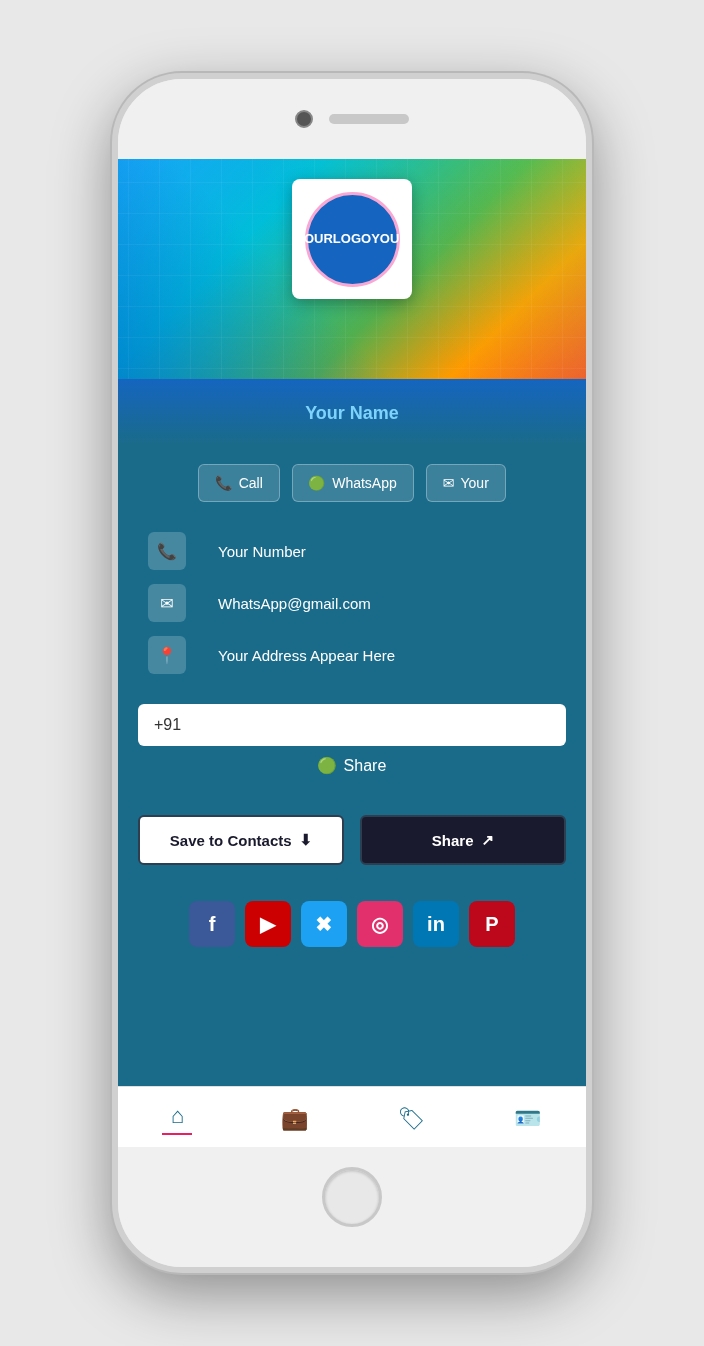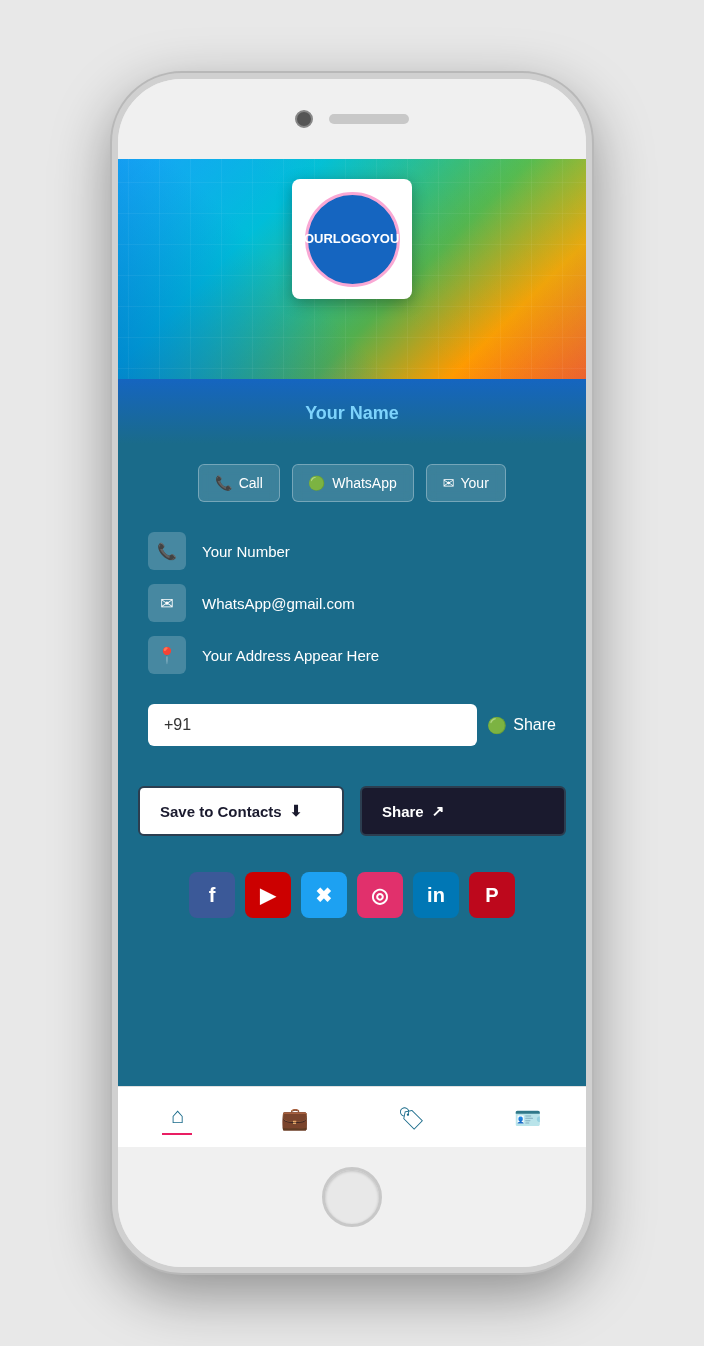--- a/index.html
+++ b/index.html
@@ -262,28 +262,29 @@
       justify-content: center;
       align-items: center;
       color: white;
       font-size: 16px;
       flex-shrink: 0;
     }
 
     .contact-text {
       color: white;
       font-size: 15px;
+      margin-left: 16px;
     }
 
     
     .share-section {
-      padding: 20px 30px;
+      padding: 20px 20px;
       background: #1a6b8a;
       display: flex;
-      flex-direction: row;
+      flex-direction: column;
       align-items: center;
       gap: 10px;
     }
 
     .phone-input {
       width: 100%;
       padding: 12px 16px;
       background: white;
       border: none;
       border-radius: 6px;
@@ -314,20 +315,21 @@
 
     .bottom-btn {
       flex: 1;
       padding: 14px 20px;
       border-radius: 6px;
       font-size: 15px;
       font-weight: 700;
       cursor: pointer;
       display: flex;
       align-items: center;
+      justify-content: center;
       gap: 8px;
       border: 2px solid #2c3e50;
     }
 
     .save-btn {
       background: white;
       color: #1a1a2e;
     }
 
     .share-btn {

